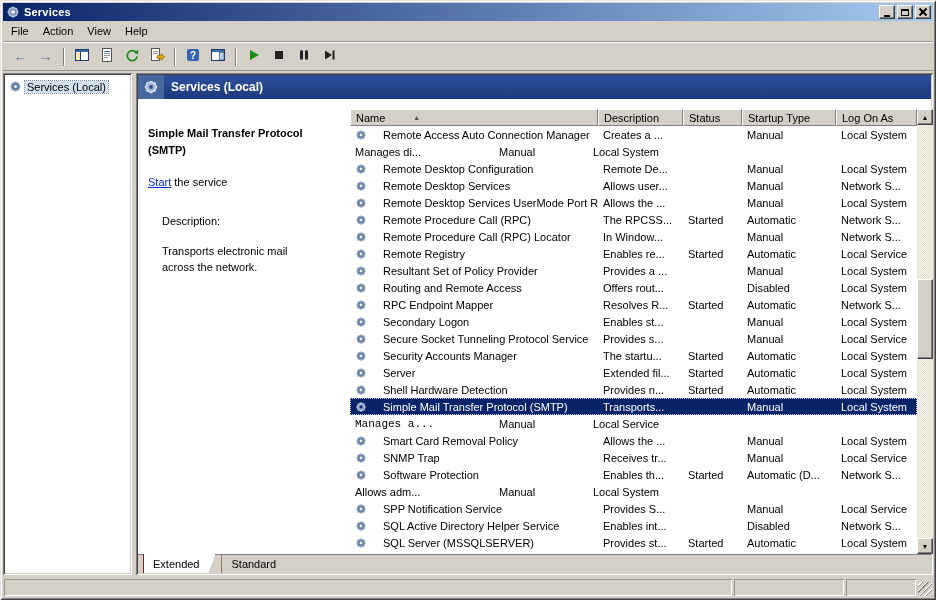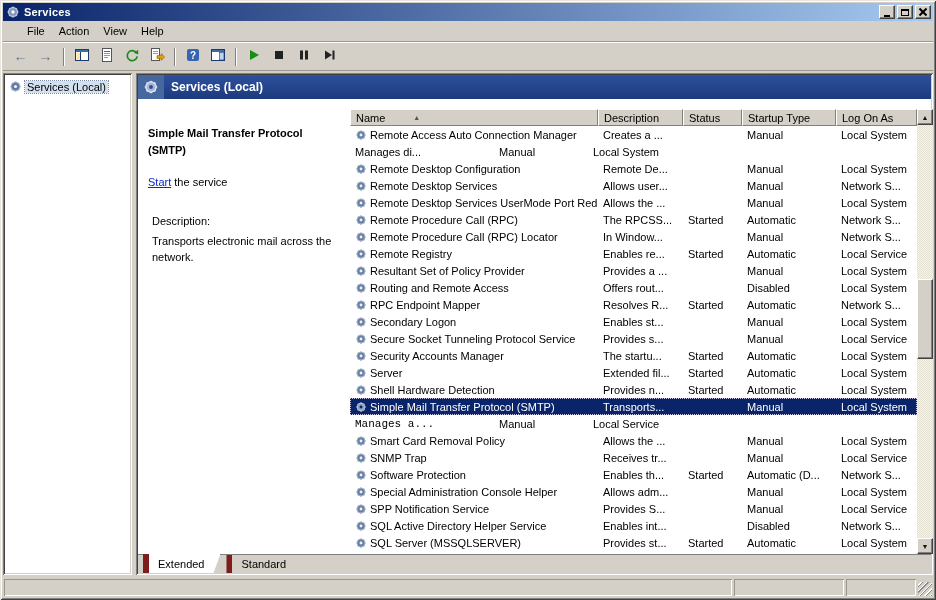--- a/index.html
+++ b/index.html
@@ -21,21 +21,21 @@
   .win-btn{width:16px;height:14px;margin-left:2px;background:#d4d0c8;border:1px solid;
     border-color:#fff #404040 #404040 #fff;box-shadow:inset -1px -1px 0 #808080;
     display:flex;align-items:center;justify-content:center;padding:0}
   .glyph-min{width:6px;height:2px;background:#000;margin-top:7px}
   .glyph-max{width:8px;height:7px;border:1px solid #000;border-top-width:2px;box-sizing:border-box}
   .glyph-close{position:relative;width:8px;height:8px}
   .glyph-close::before,.glyph-close::after{content:"";position:absolute;left:-1px;top:3px;width:10px;height:2px;background:#000}
   .glyph-close::before{transform:rotate(45deg)}
   .glyph-close::after{transform:rotate(-45deg)}
   
-  .menubar{height:20px;flex:none;display:flex;align-items:center;padding-left:17px;border-bottom:1px solid #9a9689}
+  .menubar{height:20px;flex:none;display:flex;align-items:center;padding-left:1px;border-bottom:1px solid #9a9689}
   .menu-item{padding:2px 7px}
   
   .toolbar{height:27px;flex:none;display:flex;align-items:center;padding-left:5px;
     border-top:1px solid #fff;border-bottom:1px solid #9a9689}
   .tb-btn{width:23px;height:22px;background:transparent;border:none;padding:0;margin:0 1px;
     display:flex;align-items:center;justify-content:center}
   .tb-btn .glyph{font-size:14px;font-weight:bold;line-height:1}
   .tb-sep{width:1px;height:18px;background:#808080;box-shadow:1px 0 0 #fff;margin:0 5px;flex:none}
   
   .workarea{flex:1;min-height:0;display:flex;padding-top:2px}
@@ -48,50 +48,50 @@
     box-shadow:inset 1px 1px 0 #808080, inset -1px -1px 0 #fff, inset 2px 2px 0 #404040, inset -2px -2px 0 #d4d0c8}
   .banner{height:24px;flex:none;background:linear-gradient(to bottom,#2e509e,#1c3a7c);
     display:flex;align-items:center;color:#fff;font-weight:bold;font-size:12px}
   .banner-plate{width:26px;height:24px;flex:none;background:#46689f;display:flex;align-items:center;justify-content:center;margin-right:7px}
   .content{flex:1;min-height:0;display:flex;background:#fff}
   
   .extended-info{width:212px;flex:none;padding:26px 14px 0 10px;box-sizing:border-box}
   .ext-title{font-weight:bold;margin:0 0 18px 0;line-height:1.5}
   .start-line{margin:0 0 26px 0}
   .link{color:#0828c8;text-decoration:underline}
-  .desc-label,.desc-text{margin:4px;line-height:1.45}
+  .desc-label,.desc-text{margin:14px;line-height:1.45}
   
   .list-area{width:567px;flex:none;display:flex;flex-direction:column;margin-top:10px}
   .list-header{display:flex;height:17px;flex:none}
   .col-hdr{box-sizing:border-box;background:#d4d0c8;display:flex;align-items:center;padding:0 5px;
     border:1px solid;border-color:#fff #808080 #808080 #fff;white-space:nowrap;overflow:hidden}
   .sort-arrow{margin-left:28px;font-size:7px;color:#555}
   .svc-rows{flex:none}
   .svc-row{display:flex;height:17px;align-items:stretch}
   .svc-row .cell{box-sizing:border-box;display:flex;align-items:center;padding:0 5px;
     white-space:nowrap;overflow:hidden}
-  .svc-row .cell.name{gap:3px}
+  .svc-row .cell.name{gap:16px}
   .row-gear{flex:none;display:flex;align-items:center}
   .svc-row.selected{background:#0a246a;color:#fff;outline:1px dotted #c8c8e8;outline-offset:-1px}
   
   .vscroll{width:16px;flex:none;margin-top:10px;position:relative;
     background:#ece9dd;background-image:repeating-conic-gradient(#f6f4ec 0% 25%, #e3e0d2 0% 50%);background-size:2px 2px}
   .scroll-btn{position:absolute;left:0;width:16px;height:16px;background:#d4d0c8;box-sizing:border-box;
     border:1px solid;border-color:#fff #404040 #404040 #fff;box-shadow:inset -1px -1px 0 #808080;
     display:flex;align-items:center;justify-content:center;font-size:7px;color:#111;padding:0}
   .scroll-btn.up{top:0}
   .scroll-btn.down{bottom:0}
   .scroll-thumb{position:absolute;left:0;top:170px;width:16px;height:80px;background:#d4d0c8;box-sizing:border-box;
     border:1px solid;border-color:#fff #404040 #404040 #fff;box-shadow:inset -1px -1px 0 #808080}
   
   .tab-strip{height:18px;flex:none;background:#d4d0c8;border-top:1px solid #808080;
     display:flex;align-items:stretch;padding-left:5px}
   .tab{position:relative;display:flex;align-items:center;padding:0 16px 0 9px;margin-right:6px;background:#d4d0c8;
     clip-path:polygon(0 0,100% 0,calc(100% - 7px) 100%,0 100%);
-    border-left:6px solid #7f1d1d;filter:drop-shadow(1px 0 0 #808080)}
+    border-left:1px solid #7f1d1d;filter:drop-shadow(1px 0 0 #808080)}
   .tab.active{background:#fff;margin-top:-1px;font-weight:normal}
   
   .statusbar{height:20px;flex:none;margin-top:2px;display:flex;gap:2px;align-items:stretch;padding:2px 1px 1px 1px;box-sizing:border-box}
   .status-pane{box-shadow:inset 1px 1px 0 #9a9689, inset -1px -1px 0 #fff}
   .status-pane.main{flex:1}
   .status-pane.p2{width:110px;flex:none}
   .status-pane.p3{width:70px;flex:none}
   .grip{width:14px;flex:none;align-self:flex-end;height:14px;
     background:repeating-linear-gradient(135deg,#d4d0c8 0 2px,#fff 2px 3px,#8a8782 3px 4px)}
 </style>
@@ -596,31 +596,20 @@
                     </svg>
                   </span>
                   <span>Software Protection</span>
                 </div>
                 <div class="cell" style="width: 85px;">Enables th...</div>
                 <div class="cell" style="width: 59px;">Started</div>
                 <div class="cell" style="width: 94px;">Automatic (D...</div>
                 <div class="cell" style="width: 81px;">Network S...</div>
               </div>
               <div class="svc-row">
-                <div class="cell name" style="width: 248px;">
-                  <span class="row-gear">
-                    <svg width="12" height="12" viewBox="0 0 16 16">
-                      <rect x="3" y="3" width="10" height="10" rx="2" fill="#98a9c6"></rect>
-                      <rect x="3" y="3" width="10" height="10" rx="2" fill="#98a9c6" transform="rotate(45 8 8)"></rect>
-                      <circle cx="8" cy="8" r="4.4" fill="#68809f"></circle>
-                      <circle cx="8" cy="8" r="1.9" fill="#eef2f8"></circle>
-                    </svg>
-                  </span>
-                  <span>Special Administration Console Helper</span>
-                </div>
                 <div class="cell" style="width: 85px;">Allows adm...</div>
                 <div class="cell" style="width: 59px;"></div>
                 <div class="cell" style="width: 94px;">Manual</div>
                 <div class="cell" style="width: 81px;">Local System</div>
               </div>
               <div class="svc-row">
                 <div class="cell name" style="width: 248px;">
                   <span class="row-gear">
                     <svg width="12" height="12" viewBox="0 0 16 16">
                       <rect x="3" y="3" width="10" height="10" rx="2" fill="#98a9c6"></rect>

